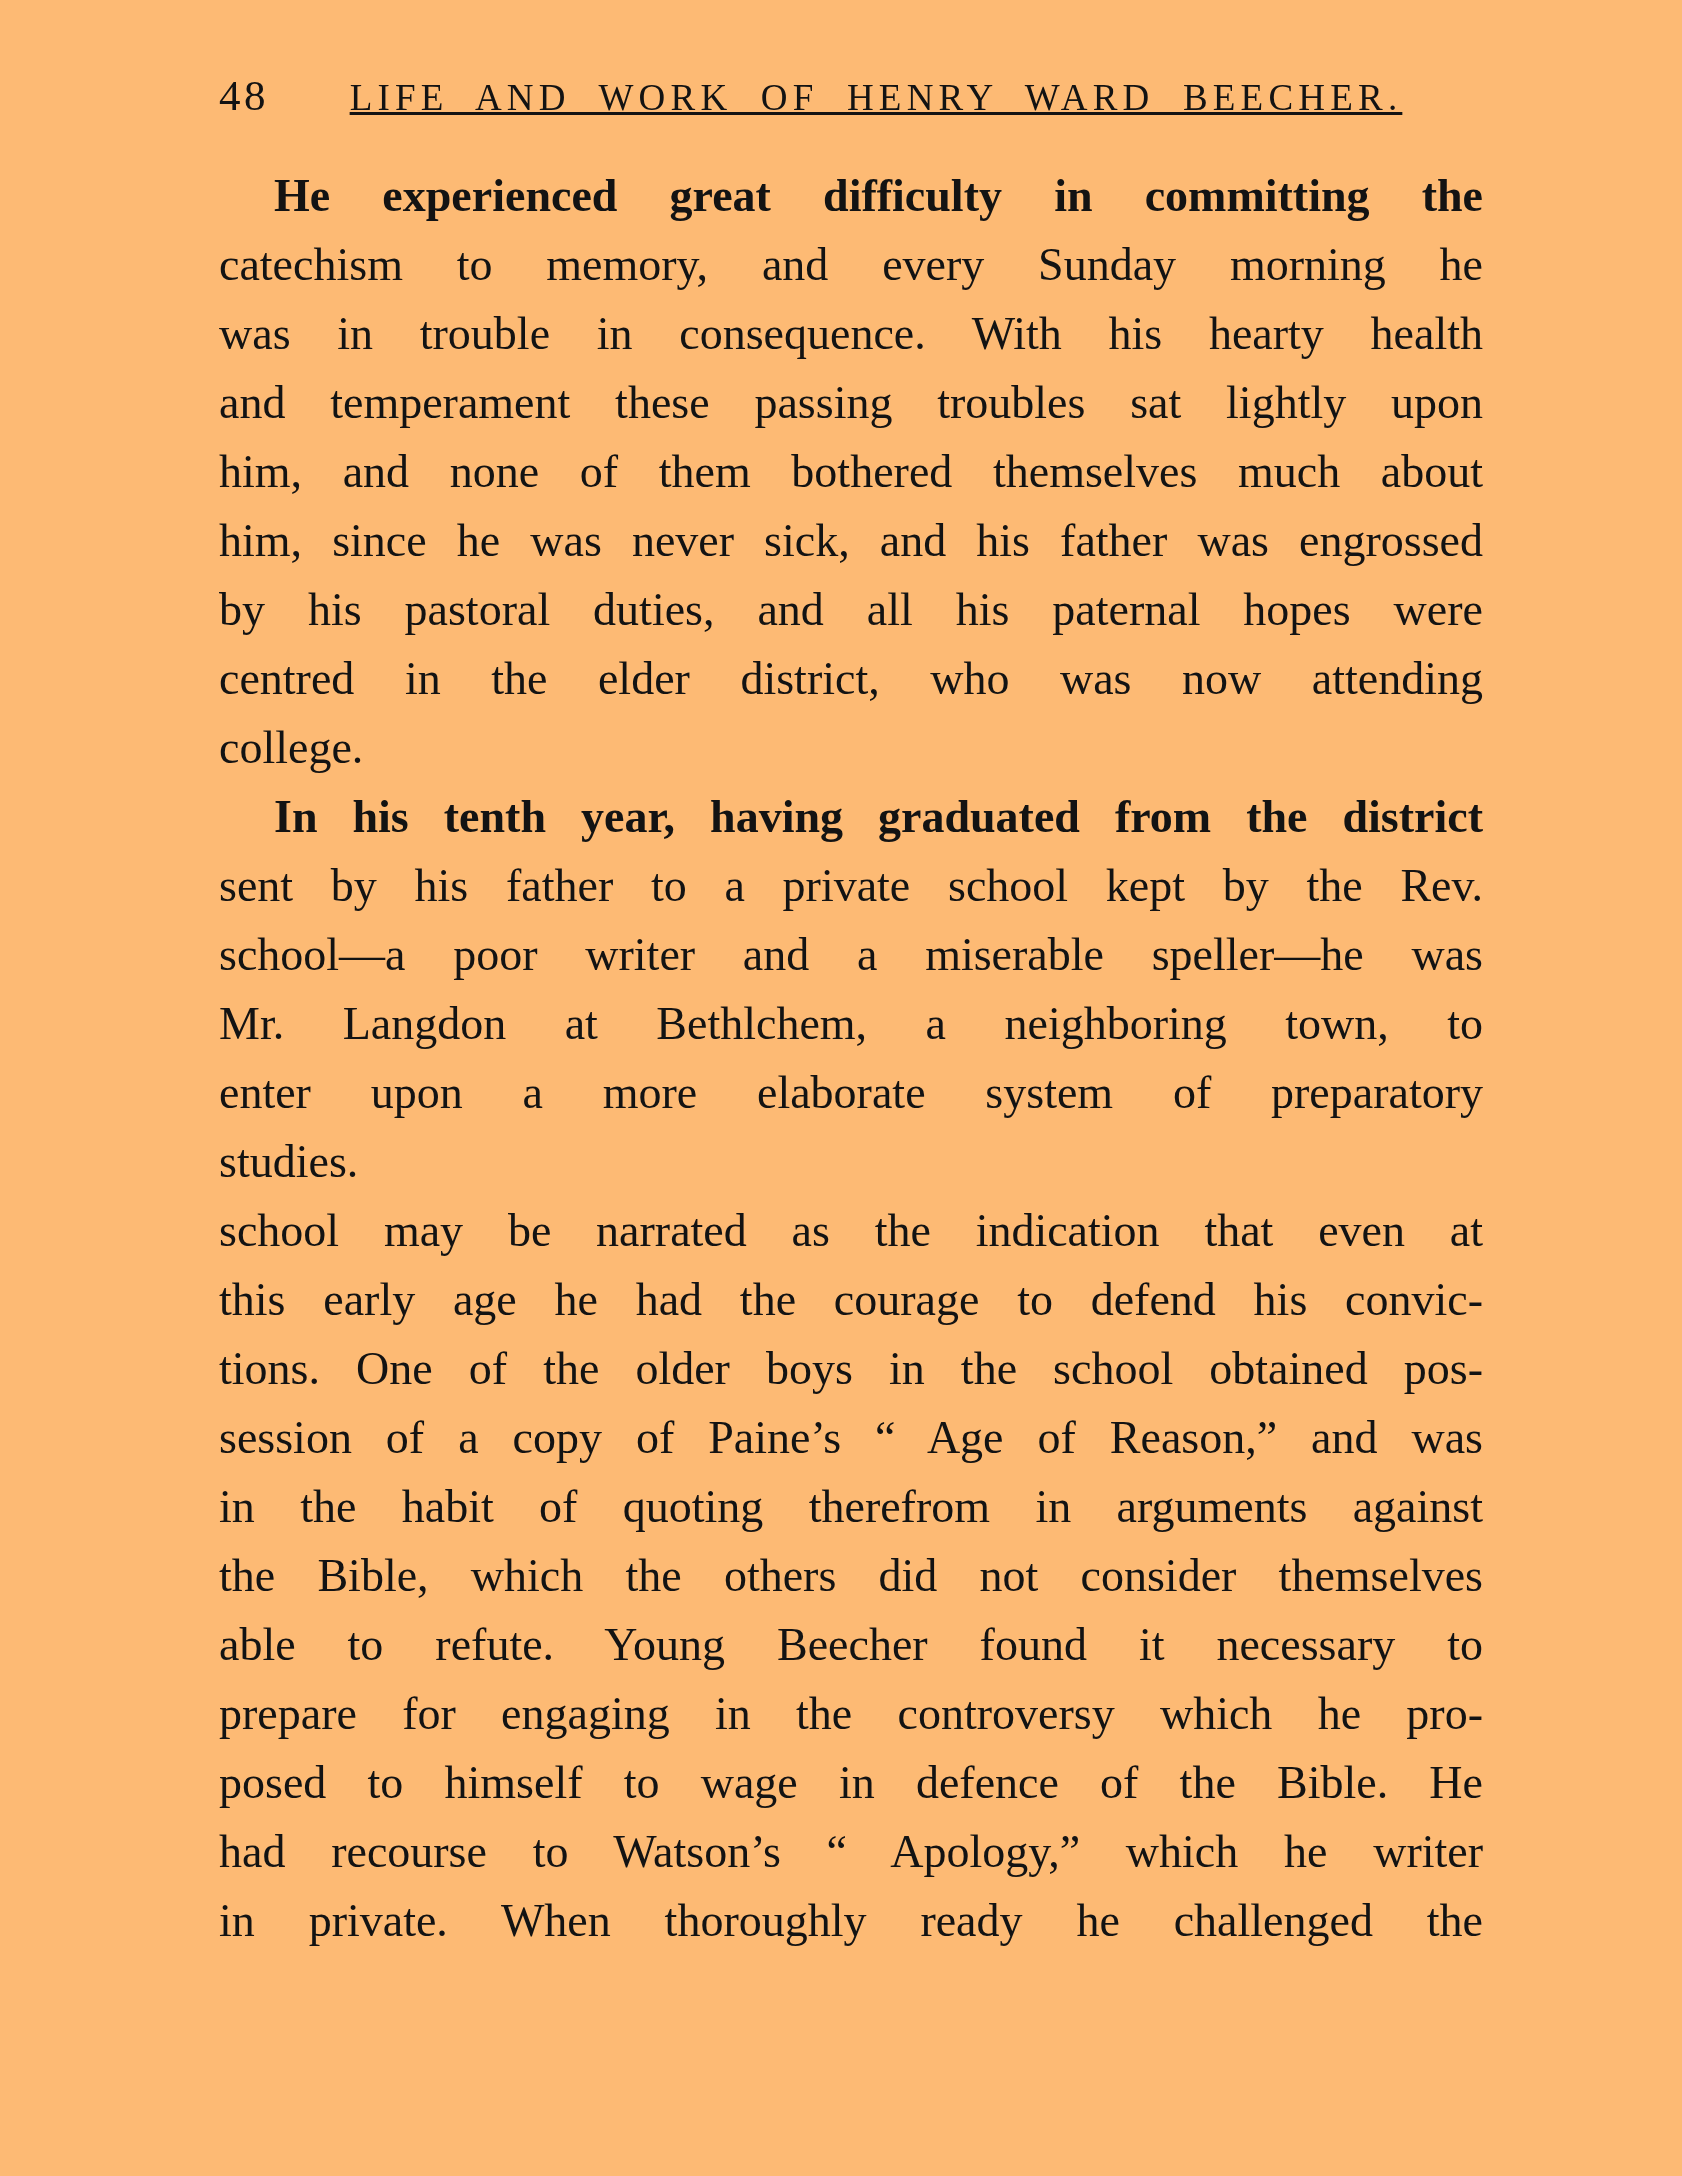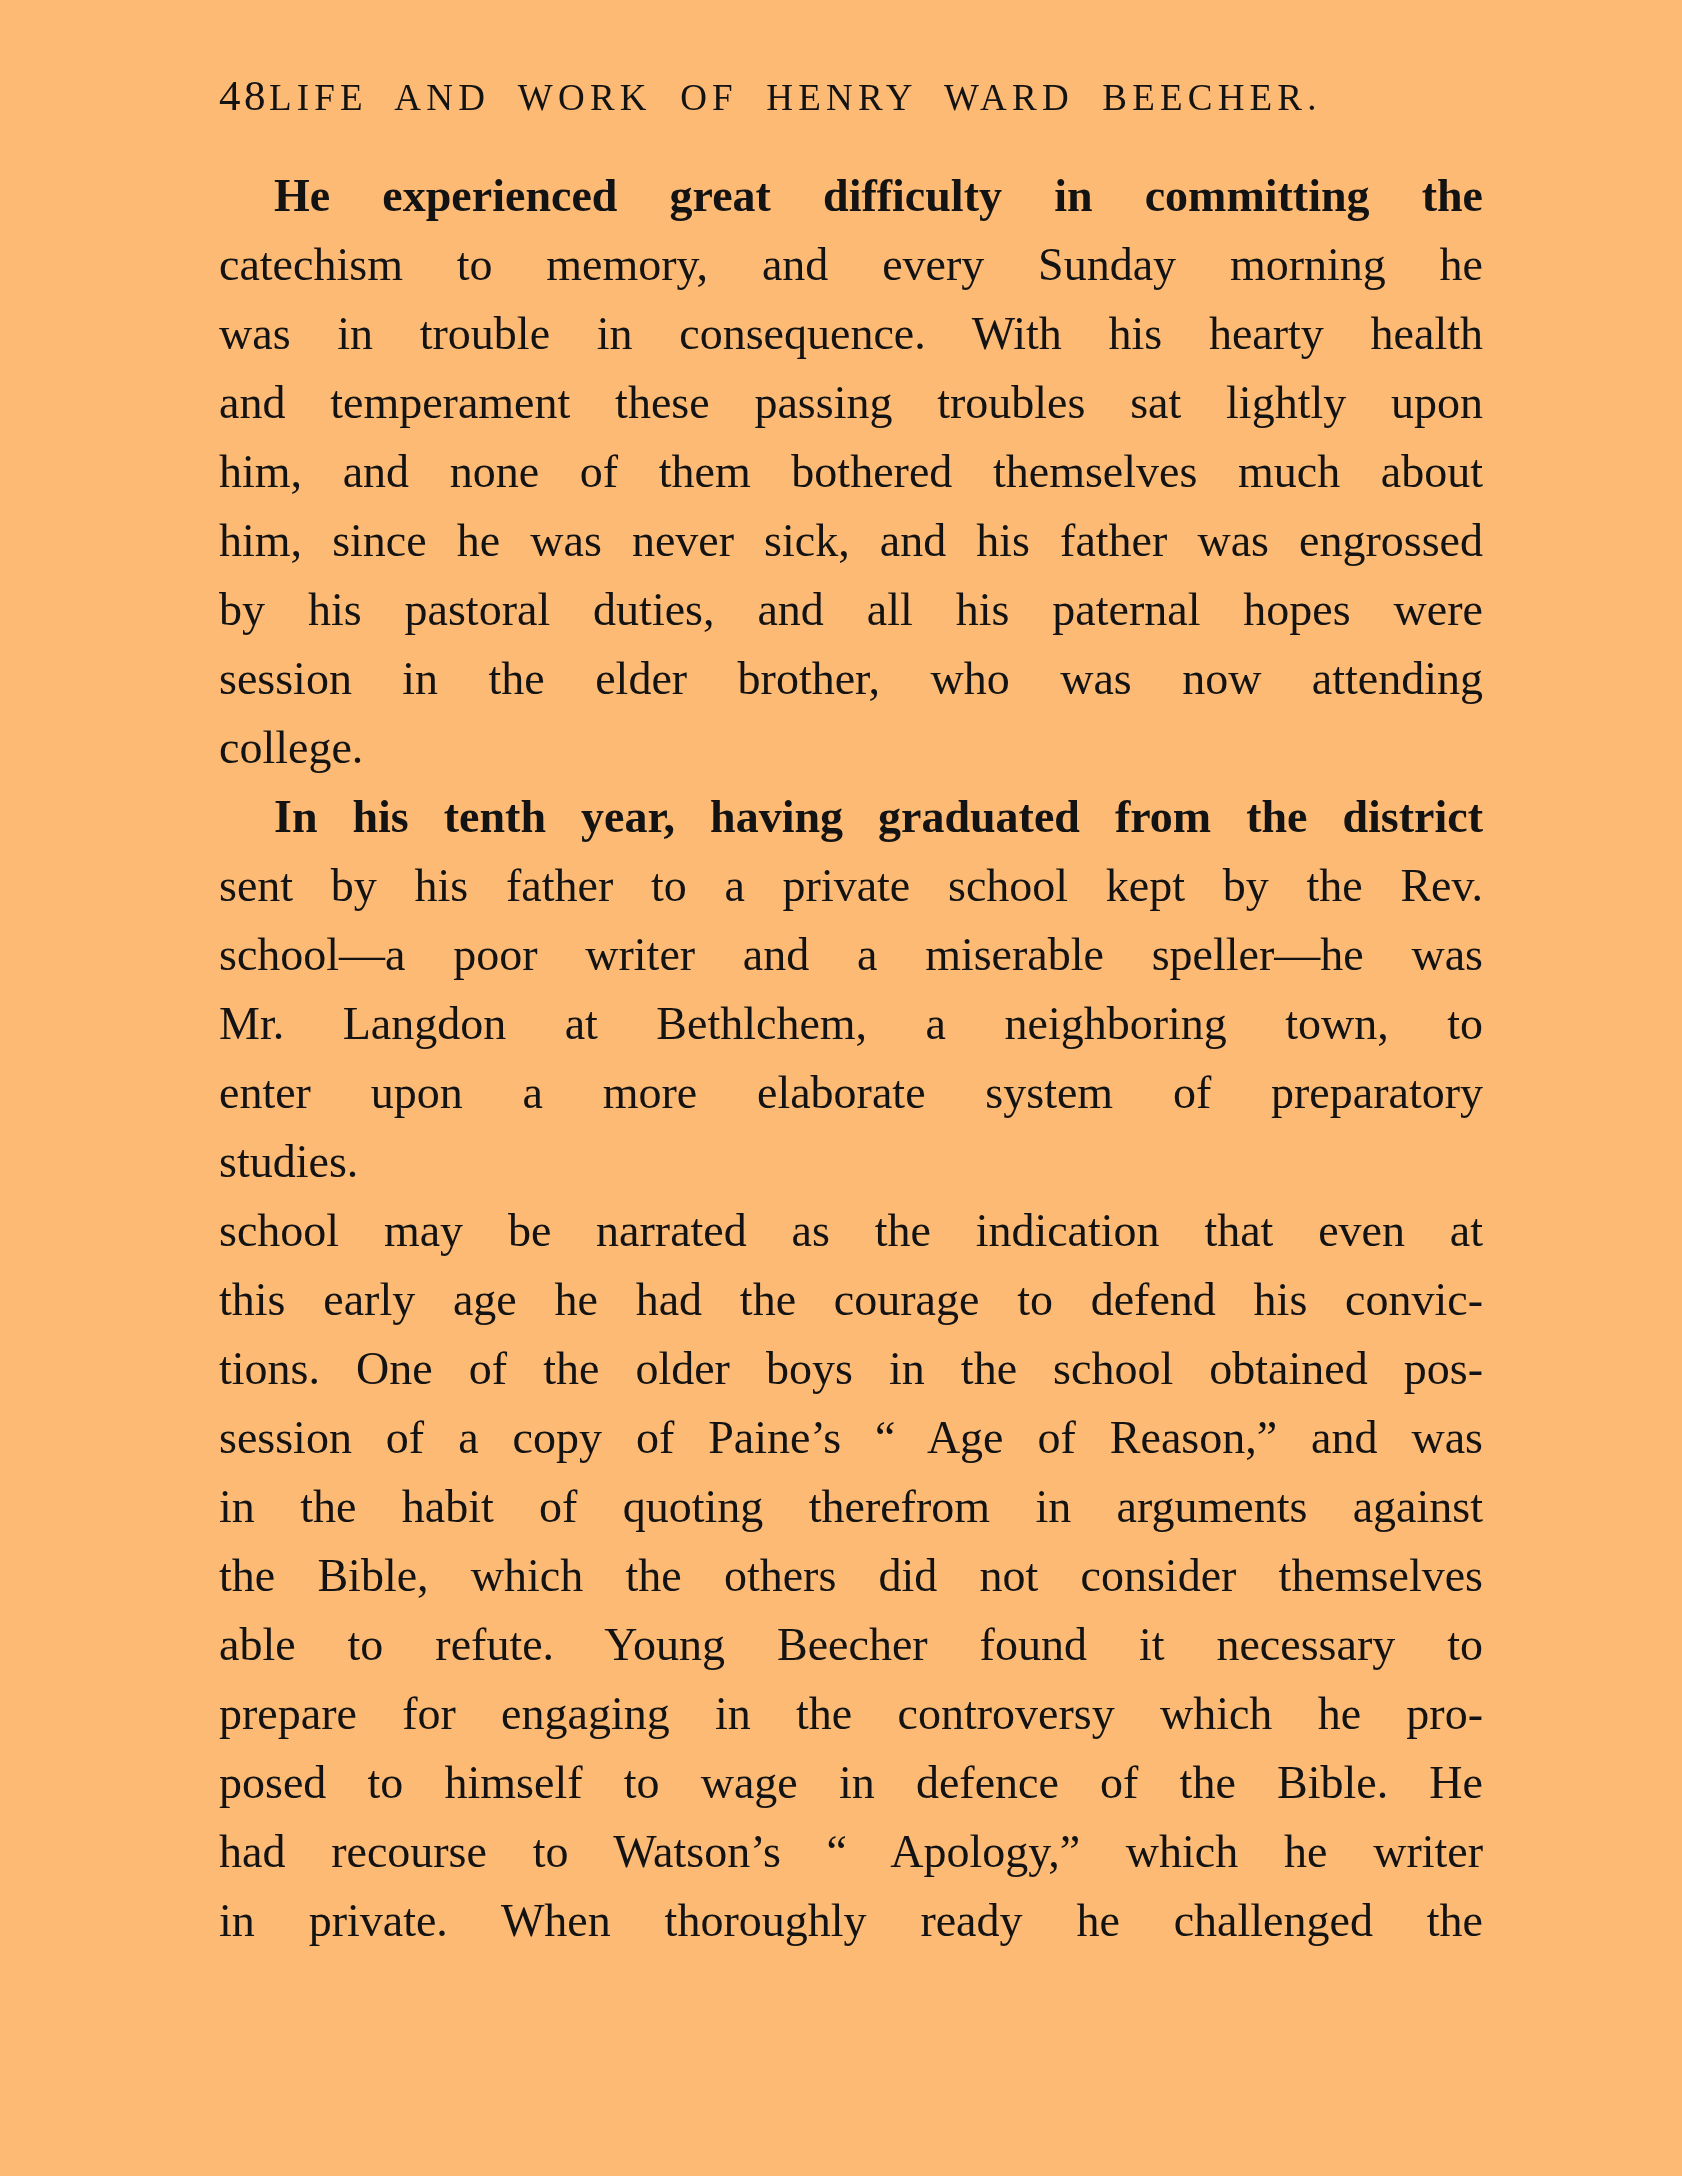--- a/index.html
+++ b/index.html
@@ -24,25 +24,26 @@
     display: flex;
     align-items: baseline;
   }
   .page-number {
     font-size: 43px;
     letter-spacing: 3.5px;
     flex: 0 0 auto;
   }
   .running-title {
     flex: 1 1 auto;
-    text-align: left;
+    text-align: center;
     font-size: 37px;
     letter-spacing: 5.2px;
     word-spacing: 14px;
     white-space: nowrap;
+    text-decoration: underline;
   }
   .body-text {
     position: absolute;
     top: 161px;
     left: 219px;
     width: 1264px;
     font-size: 46px;
   }
   .text-line {
     width: 100%;
@@ -70,21 +71,21 @@
   </div>
   <div class="body-text">
       <div>
         <div class="text-line first">He experienced great difficulty in committing the</div>
         <div class="text-line">catechism to memory, and every Sunday morning he</div>
         <div class="text-line">was in trouble in consequence.  With his hearty health</div>
         <div class="text-line">and temperament these passing troubles sat lightly upon</div>
         <div class="text-line">him, and none of them bothered themselves much about</div>
         <div class="text-line">him, since he was never sick, and his father was engrossed</div>
         <div class="text-line">by his pastoral duties, and all his paternal hopes were</div>
-        <div class="text-line">session in the elder brother, who was now attending</div>
+        <div class="text-line">centred in the elder district, who was now attending</div>
         <div class="text-line last-left">college.</div>
       </div>
       <div>
         <div class="text-line first">In his tenth year, having graduated from the district</div>
         <div class="text-line">sent by his father to a private school kept by the Rev.</div>
         <div class="text-line">school—a poor writer and a miserable speller—he was</div>
         <div class="text-line">Mr. Langdon at Bethlchem, a neighboring town, to</div>
         <div class="text-line">enter upon a more elaborate system of preparatory</div>
         <div class="text-line last-left">studies.</div>
       </div>

